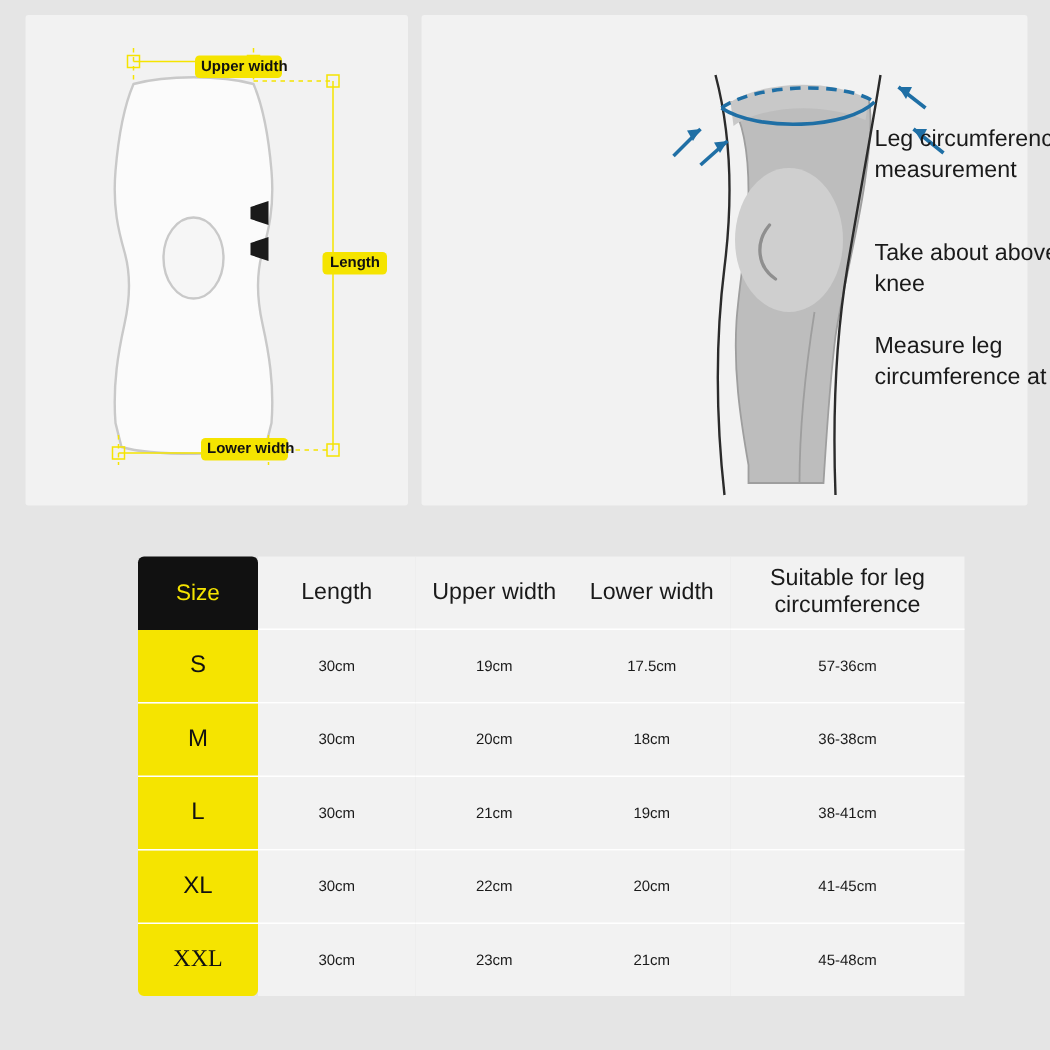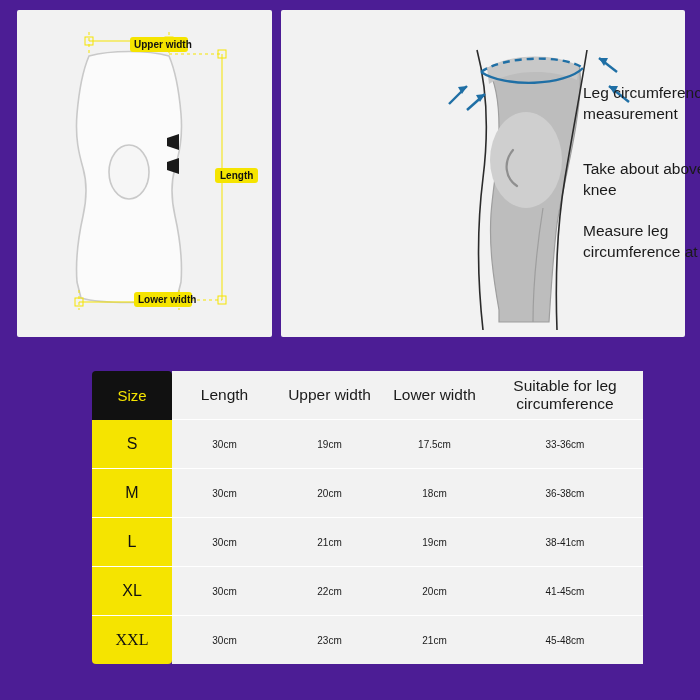--- a/index.html
+++ b/index.html
@@ -13,21 +13,21 @@
     font-family: "Liberation Sans", sans-serif;
     color: #1a1a1a;
     overflow: hidden;
     position: relative;
   }
 
   .page {
     position: relative;
     width: 700px;
     height: 700px;
-    background: #4c1d95;
+    background: #e5e5e5;
   }
 
   .panel-left {
     position: absolute;
     left: 17px;
     top: 10px;
     width: 255px;
     height: 327px;
     background: #f2f2f2;
     border-radius: 2px;
@@ -263,21 +263,21 @@
           <td class="cell-body-head">
             <span class="cell-head-label">Suitable for leg circumference</span>
           </td>
         </tr>
 
         <tr class="data-row">
           <td class="size-cell">S</td>
           <td class="cell-body">30cm</td>
           <td class="cell-body">19cm</td>
           <td class="cell-body">17.5cm</td>
-          <td class="cell-body">33-36cm</td>
+          <td class="cell-body">57-36cm</td>
         </tr>
 
         <tr class="data-row">
           <td class="size-cell">M</td>
           <td class="cell-body">30cm</td>
           <td class="cell-body">20cm</td>
           <td class="cell-body">18cm</td>
           <td class="cell-body">36-38cm</td>
         </tr>
 

